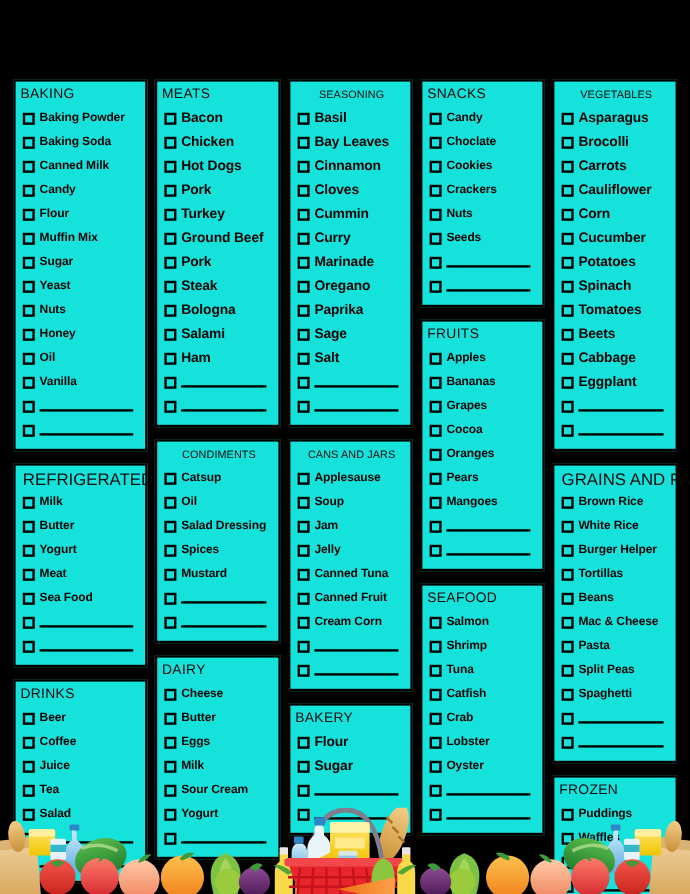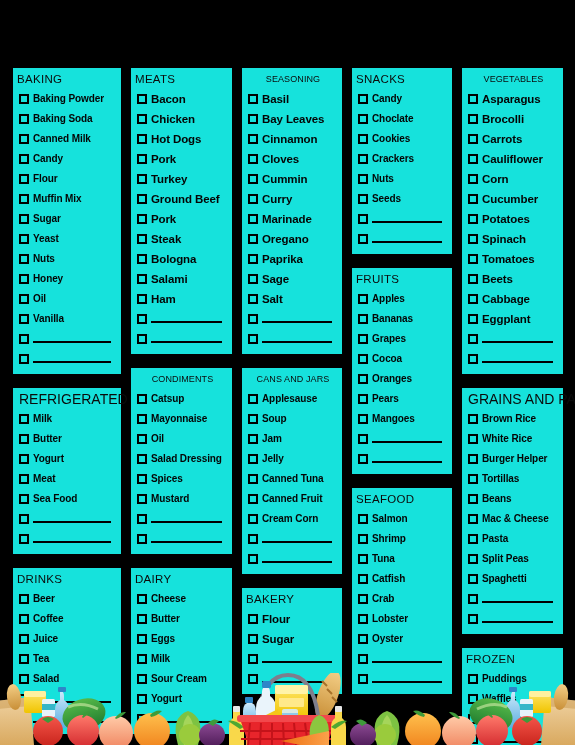--- a/index.html
+++ b/index.html
@@ -320,24 +320,20 @@
               <span class="blank-line"></span>
             </div>
           </div>
         </div>
         <div class="card">
           <div class="card-title small">CONDIMENTS</div>
           <div class="items">
             <div class="item">
               <span class="checkbox"></span>
               <span class="item-label sm">Catsup</span>
-            </div>
-            <div class="item">
-              <span class="checkbox"></span>
-              <span class="item-label sm">Mayonnaise</span>
             </div>
             <div class="item">
               <span class="checkbox"></span>
               <span class="item-label sm">Oil</span>
             </div>
             <div class="item">
               <span class="checkbox"></span>
               <span class="item-label sm">Salad Dressing</span>
             </div>
             <div class="item">

